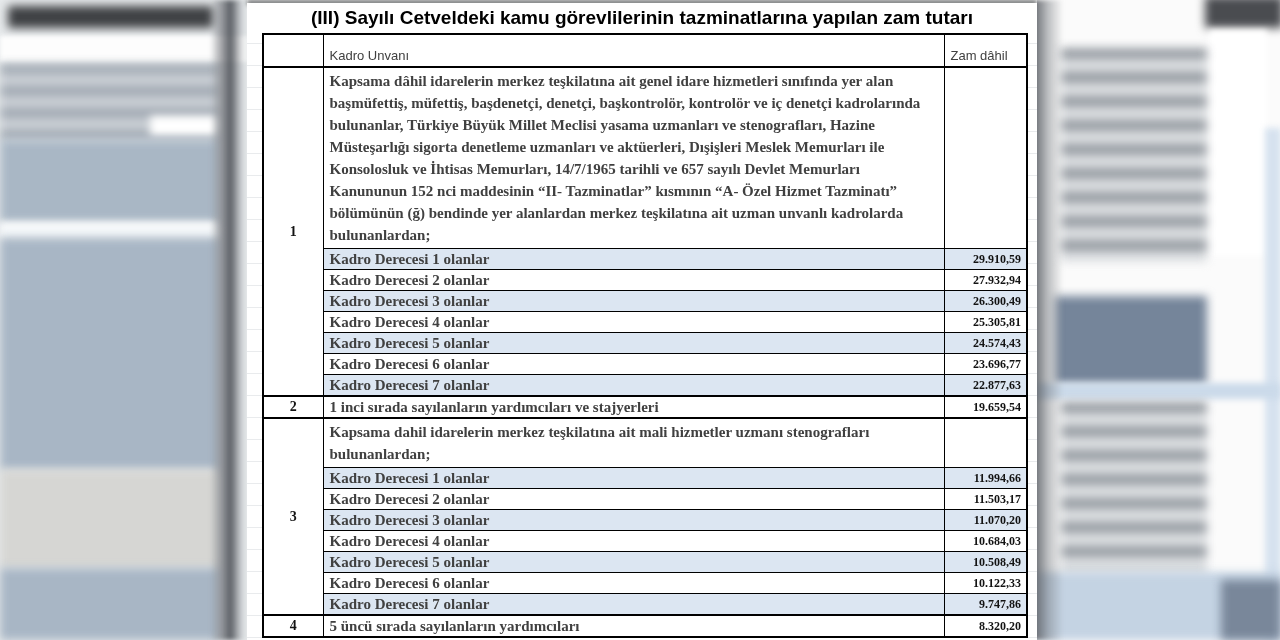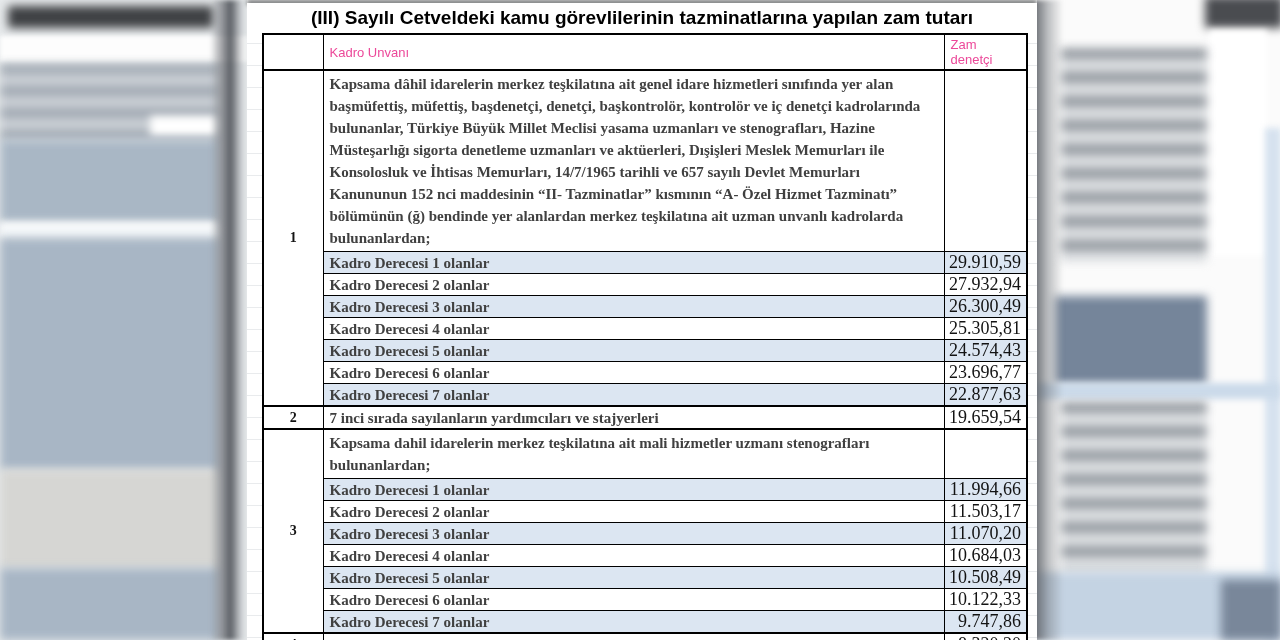--- a/index.html
+++ b/index.html
@@ -59,36 +59,36 @@
     background:#ffffff; color:#000;
     font-family:"Liberation Sans", sans-serif; font-weight:700;
     font-size:19px; line-height:29px; text-align:center; white-space:nowrap;
   }
   .table-wrap { position:absolute; left:262px; top:33px; }
   table { border-collapse:collapse; table-layout:fixed; background:#fff; }
   table { border:2px solid #000; }
   th, td { border:1px solid #000; overflow:hidden; }
   thead th {
     font-family:"Liberation Sans", sans-serif; font-weight:400; font-size:13px;
-    color:#ec4899; text-align:left; height:17px; padding:2px 4px 2px 6px;
+    color:#404040; text-align:left; height:17px; padding:12px 4px 2px 6px;
     border-bottom:2px solid #000; background:#fff;
   }
   td.num {
     text-align:center; vertical-align:middle; font-weight:bold; font-size:14px;
     color:#131313; background:#fff;
   }
   td.label {
     font-weight:bold; font-size:15px; color:#404040;
     height:20px; padding:0 4px 0 6px; line-height:20px; white-space:nowrap;
   }
   tr.para td.label {
     white-space:normal; line-height:22px; padding:2px 8px 2px 6px; height:auto;
   }
   td.value {
-    font-weight:normal; font-size:18px; color:#131313;
+    font-weight:bold; font-size:12px; color:#131313;
     text-align:right; padding:0 5px 0 2px; white-space:nowrap;
   }
   tr.shaded td.label, tr.shaded td.value { background:var(--row-shade, #dce6f2); }
   tr.section-start td { border-top:2px solid #000; }
 </style>
 </head>
 <body>
 
 <div class="bg-panel bg-left">
   <div class="blob bl-title"></div>
@@ -125,21 +125,21 @@
   <table>
     <colgroup>
       <col style="width:60px">
       <col style="width:621px">
       <col style="width:83px">
     </colgroup>
     <thead>
       <tr>
         <th></th>
         <th>Kadro Unvanı</th>
-        <th>Zam denetçi</th>
+        <th>Zam dâhil</th>
       </tr>
     </thead>
     <tbody>
         <tr class="section-start para">
           <td class="num" rowspan="8">1</td>
           <td class="label">Kapsama dâhil idarelerin merkez teşkilatına ait genel idare hizmetleri sınıfında yer alan başmüfettiş, müfettiş, başdenetçi, denetçi, başkontrolör, kontrolör ve iç denetçi kadrolarında bulunanlar, Türkiye Büyük Millet Meclisi yasama uzmanları ve stenografları, Hazine Müsteşarlığı sigorta denetleme uzmanları ve aktüerleri, Dışişleri Meslek Memurları ile Konsolosluk ve İhtisas Memurları, 14/7/1965 tarihli ve 657 sayılı Devlet Memurları Kanununun 152 nci maddesinin “II- Tazminatlar” kısmının “A- Özel Hizmet Tazminatı” bölümünün (ğ) bendinde yer alanlardan merkez teşkilatına ait uzman unvanlı kadrolarda bulunanlardan;</td>
           <td class="value"></td>
         </tr>
         <tr class="shaded">
           <td class="label">Kadro Derecesi 1 olanlar</td>
@@ -164,21 +164,21 @@
         <tr>
           <td class="label">Kadro Derecesi 6 olanlar</td>
           <td class="value">23.696,77</td>
         </tr>
         <tr class="shaded">
           <td class="label">Kadro Derecesi 7 olanlar</td>
           <td class="value">22.877,63</td>
         </tr>
         <tr class="section-start">
           <td class="num" rowspan="1">2</td>
-          <td class="label">7 inci sırada sayılanların yardımcıları ve stajyerleri</td>
+          <td class="label">1 inci sırada sayılanların yardımcıları ve stajyerleri</td>
           <td class="value">19.659,54</td>
         </tr>
         <tr class="section-start para">
           <td class="num" rowspan="8">3</td>
           <td class="label">Kapsama dahil idarelerin merkez teşkilatına ait mali hizmetler uzmanı stenografları bulunanlardan;</td>
           <td class="value"></td>
         </tr>
         <tr class="shaded">
           <td class="label">Kadro Derecesi 1 olanlar</td>
           <td class="value">11.994,66</td>

